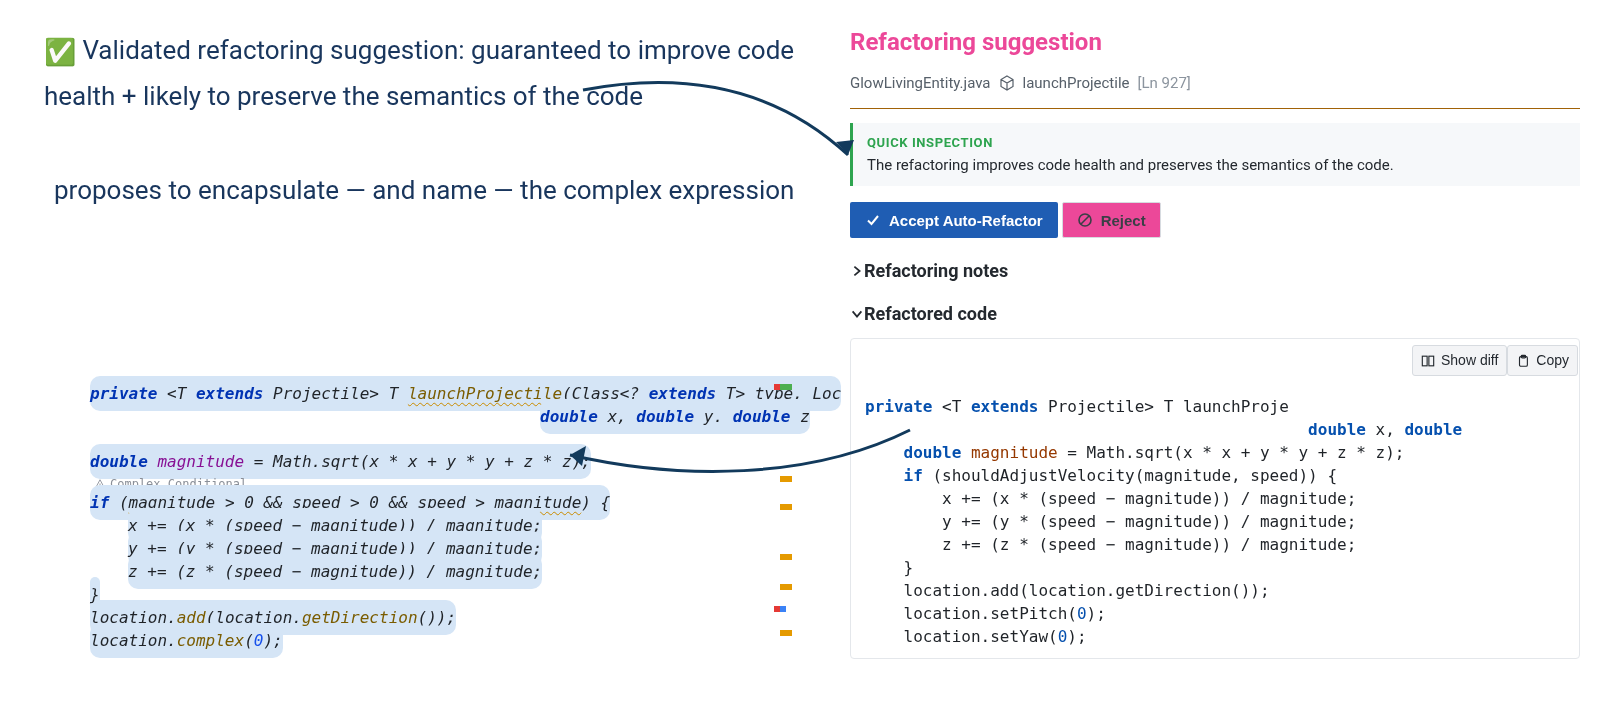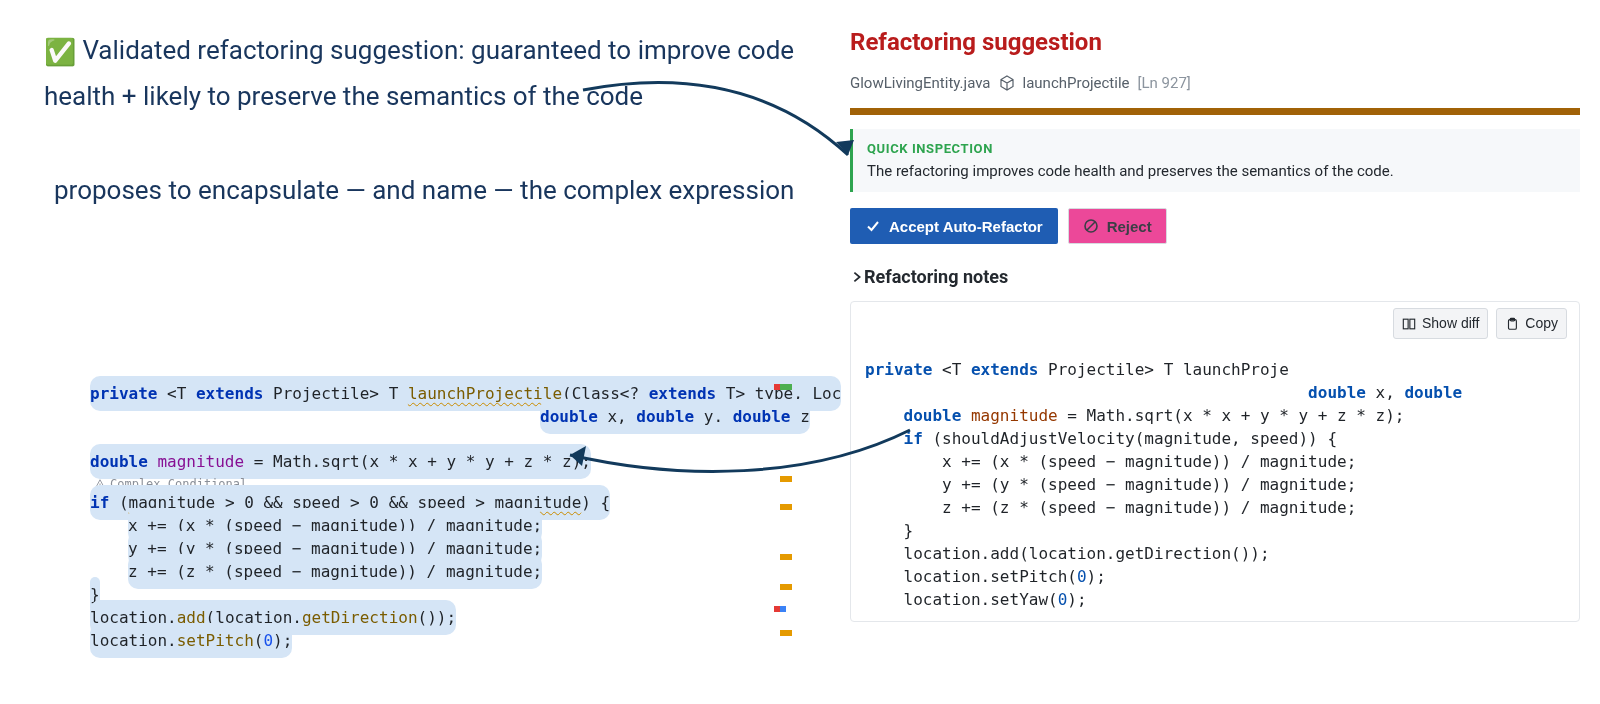--- a/index.html
+++ b/index.html
@@ -49,21 +49,21 @@
     line-height: 23px;
     color: #1f2328;
     background: #fff;
   }
   .code-left .line {
     white-space: pre;
     position: relative;
     height: 23px;
     padding-left: 70px;
   }
-  .code-left .sel { background: #d5e5f6; display:inline; padding: 8px 0; border-radius: 10px;}
+  .code-left .sel { background: #d5e5f6; display:inline; padding: 8px 0; border-radius: 10px; font-style: italic;}
   .code-left .line.blank { height: 22px; }
 
   .kw { color: #0033b3; font-weight: 600; }
   .fn { color: #7a5c00; }
   .fn-wavy { text-decoration: wavy underline #c98b00; text-decoration-thickness: 1px; text-underline-offset: 3px; }
   .num { color: #1750eb; }
   .var-purple { color: #871094; }
 
   .mini-label {
     position: absolute;
@@ -93,31 +93,31 @@
   
   .right-col {
     position: absolute;
     left: 850px;
     top: 28px;
     width: 730px;
   }
   .panel-title {
     font-size: 24px;
     font-weight: 700;
-    color: #b91c1c;
+    color: #ec4899;
     margin-bottom: 18px;
   }
   .breadcrumb {
     font-size: 15px;
     color: #57606a;
     display: flex;
     align-items: center;
     gap: 8px;
     padding-bottom: 16px;
-    border-bottom: 7px solid #a16207;
+    border-bottom: 1px solid #a16207;
   }
   .breadcrumb .dim { color: #8b949e; }
   .breadcrumb svg { width: 16px; height: 16px; }
   .inspection {
     margin-top: 14px;
     background: #f6f8fa;
     border-left: 3px solid #2ea44f;
     padding: 12px 14px;
   }
   .inspection .title {
@@ -126,21 +126,21 @@
     font-weight: 700;
     letter-spacing: 0.6px;
     margin-bottom: 6px;
   }
   .inspection .body {
     color: #24292f;
     font-size: 15px;
   }
   .btn-row {
     display: flex;
-    gap: 10px;
+    gap: 4px;
     margin-top: 16px;
   }
   .btn {
     display: inline-flex;
     align-items: center;
     gap: 8px;
     height: 36px;
     padding: 0 14px;
     font-size: 15px;
     font-weight: 600;
@@ -179,23 +179,22 @@
     white-space: pre;
     overflow: hidden;
   }
   .code-right .kw2 { color: #0550ae; font-weight: 600; }
   .code-right .brown2 { color: #953800; }
   .code-right .num2 { color: #0550ae; }
 
   .code-actions {
     position: absolute;
     top: 6px;
-    right: 12px;
-    display: flex;
-    gap: 8px;
+    right: 1px;
+    display: flex;
   }
   .chip {
     display: inline-flex;
     align-items: center;
     gap: 6px;
     background: #f3f4f6;
     border: 1px solid #d7dbe0;
     border-radius: 3px;
     padding: 3px 8px;
     font-family: -apple-system, sans-serif;
@@ -234,21 +233,21 @@
           <path d="M8 1 L15 14 H1 Z" fill="none" stroke="#8a8f98" stroke-width="1.2"></path>
           <line x1="8" y1="6" x2="8" y2="10" stroke="#8a8f98" stroke-width="1.2"></line>
           <circle cx="8" cy="12" r="0.8" fill="#8a8f98"></circle>
         </svg><span>Complex Conditional</span></span></div>
   <div class="line"><span class="sel"><span class="kw">if </span><span>(</span><span class="fn-wavy">magnitude &gt; 0 &amp;&amp; speed &gt; 0 &amp;&amp; speed &gt; magnitude</span><span>) {</span></span></div>
   <div class="line" style="padding-left:108px;"><span class="sel">x += (x * (speed − magnitude)) / magnitude;</span></div>
   <div class="line" style="padding-left:108px;"><span class="sel">y += (y * (speed − magnitude)) / magnitude;</span></div>
   <div class="line" style="padding-left:108px;"><span class="sel">z += (z * (speed − magnitude)) / magnitude;</span></div>
   <div class="line"><span class="sel">}</span></div>
   <div class="line"><span class="sel"><span>location.</span><span style="color:#7a5c00">add</span><span>(location.</span><span style="color:#7a5c00">getDirection</span><span>());</span></span></div>
-  <div class="line"><span class="sel"><span>location.</span><span style="color:#7a5c00">setPitch</span><span>(</span><span class="num">0</span><span>);</span></span></div>
+  <div class="line"><span class="sel"><span>location.</span><span style="color:#7a5c00">complex</span><span>(</span><span class="num">0</span><span>);</span></span></div>
 </div>
 
 <div class="minimap">
   <div class="topstrip"></div>
   <div class="tick green" style="top:0;"></div>
   <div class="tick orange" style="top:92px;"></div>
   <div class="tick orange" style="top:120px;"></div>
   <div class="tick orange" style="top:170px;"></div>
   <div class="tick orange" style="top:200px;"></div>
   <div class="tick red" style="top:222px;"></div>
@@ -283,20 +282,26 @@
           <line x1="4" y1="12" x2="12" y2="4" stroke-width="1.6"></line>
         </svg>
       <span>Reject</span>
     </button>
   </div>
   <div class="collapsible">
     <svg viewBox="0 0 16 16">
         <path d="M5 3 L11 8 L5 13" fill="none" stroke="#24292f" stroke-width="2"></path>
       </svg>
     <span>Refactoring notes</span>
+  </div>
+  <div class="collapsible">
+    <svg viewBox="0 0 16 16">
+        <path d="M3 5 L8 11 L13 5" fill="none" stroke="#24292f" stroke-width="2"></path>
+      </svg>
+    <span>Refactored code</span>
   </div>
 
   <div class="code-right">
     <div class="code-actions">
       <span class="chip"><svg viewBox="0 0 16 16">
             <rect x="1.5" y="2.5" width="5.5" height="11" fill="none" stroke="#24292f" stroke-width="1.3"></rect>
             <rect x="9" y="2.5" width="5.5" height="11" fill="none" stroke="#24292f" stroke-width="1.3"></rect>
           </svg><span>Show diff</span></span>
       <span class="chip"><svg viewBox="0 0 16 16">
             <rect x="4" y="3" width="9" height="11" rx="1.5" fill="none" stroke="#24292f" stroke-width="1.3"></rect>

